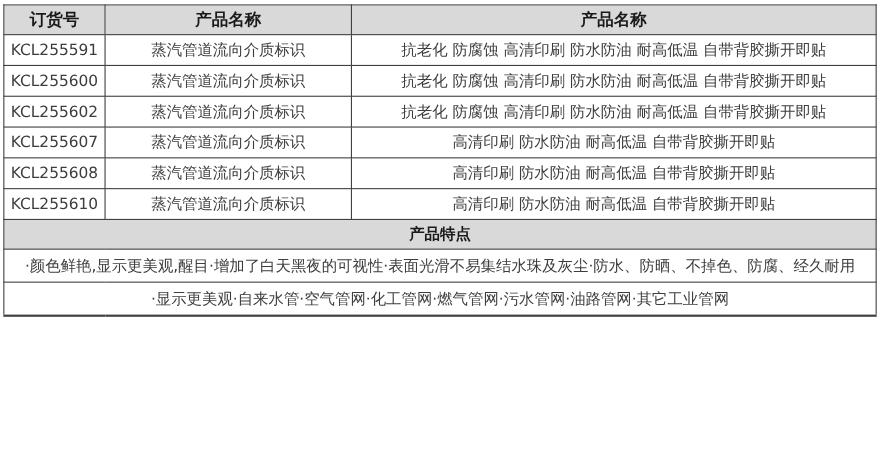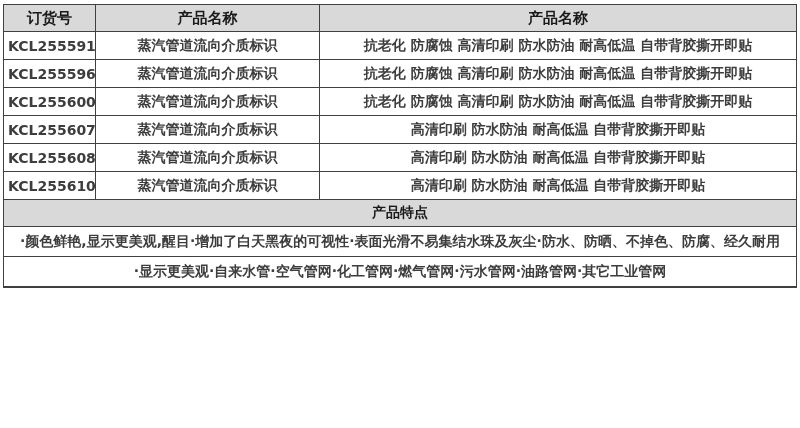--- a/index.html
+++ b/index.html
@@ -27,21 +27,20 @@
     border-bottom-width: 2px;
   }
   table.spec-table th,
   table.spec-table td {
     border: 1px solid var(--border, #404040);
     text-align: center;
     vertical-align: middle;
     padding: 0 4px;
     overflow: hidden;
     white-space: nowrap;
-    font-weight: bold;
   }
   table.spec-table th {
     background: var(--header-bg, #d9d9d9);
     color: var(--header-text, #1a1a1a);
     font-weight: bold;
     font-size: 15px;
     height: 26px;
   }
   table.spec-table td {
     background: var(--row-bg, #ffffff);
@@ -78,33 +77,33 @@
         <th>产品名称</th>
       </tr>
     </thead>
     <tbody id="rows-body">
   <tr>
     <td>KCL255591</td>
     <td>蒸汽管道流向介质标识</td>
     <td>抗老化 防腐蚀 高清印刷 防水防油 耐高低温 自带背胶撕开即贴</td>
   </tr>
 
-  <tr>
-    <td>KCL255596</td>
-    <td>蒸汽管道流向介质标识</td>
-    <td>抗老化 防腐蚀 高清印刷 防水防油 耐高低温 自带背胶撕开即贴</td>
-  </tr>
 
 
   <tr>
     <td>KCL255600</td>
     <td>蒸汽管道流向介质标识</td>
     <td>抗老化 防腐蚀 高清印刷 防水防油 耐高低温 自带背胶撕开即贴</td>
   </tr>
 
+  <tr>
+    <td>KCL255602</td>
+    <td>蒸汽管道流向介质标识</td>
+    <td>抗老化 防腐蚀 高清印刷 防水防油 耐高低温 自带背胶撕开即贴</td>
+  </tr>
 
 
 
   <tr>
     <td>KCL255607</td>
     <td>蒸汽管道流向介质标识</td>
     <td>高清印刷 防水防油 耐高低温 自带背胶撕开即贴</td>
   </tr>
 
   <tr>

